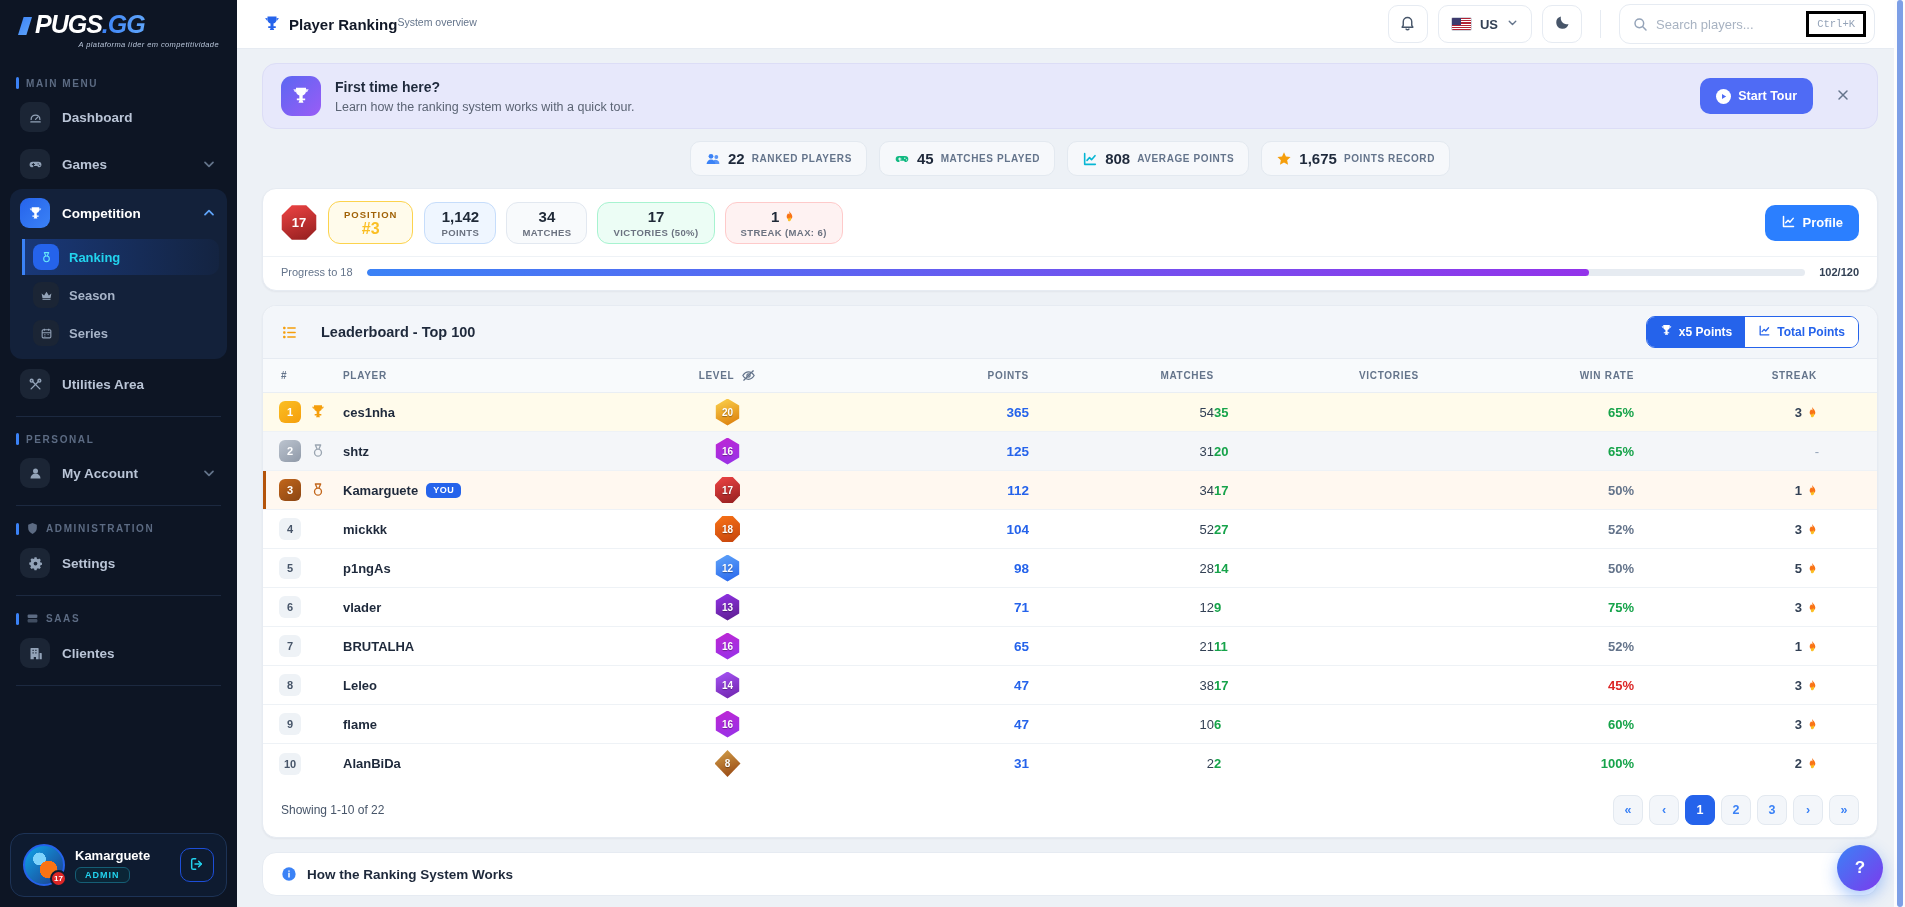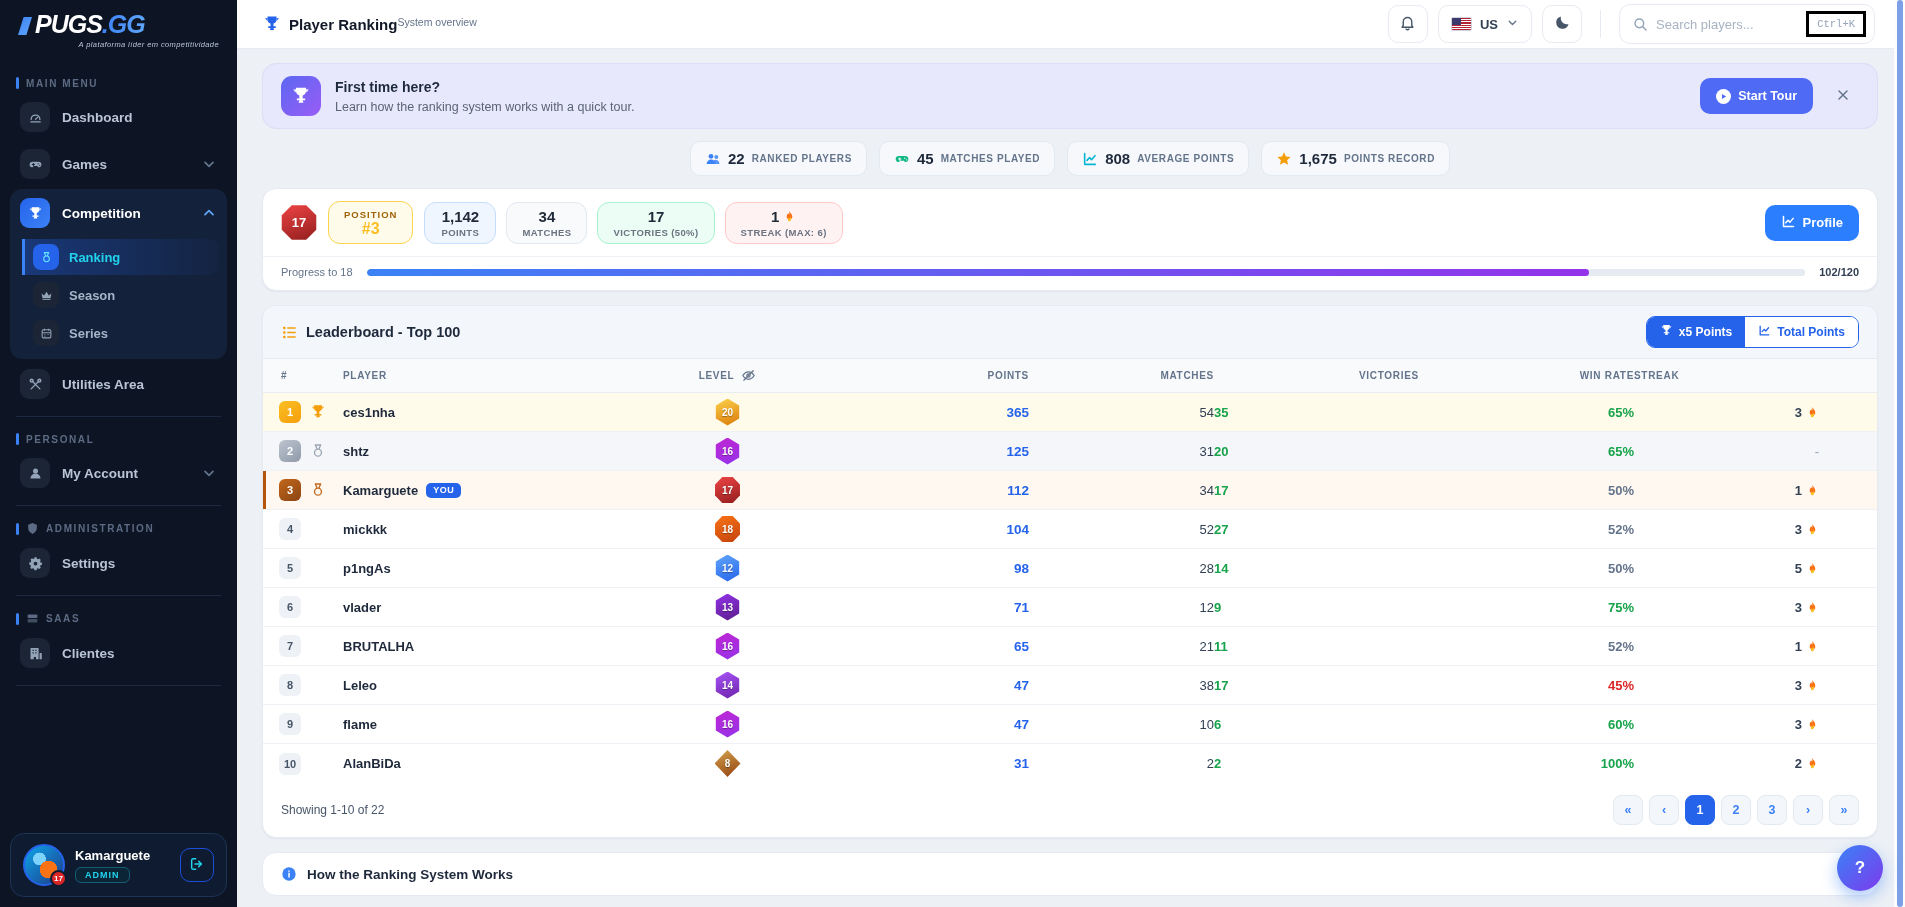--- a/index.html
+++ b/index.html
@@ -115,36 +115,36 @@
   .profile-btn svg { width:15px; height:15px; }
   .pcard-prog { border-top:1px solid #eef2f6; display:flex; align-items:center; padding:9px 18px 12px; }
   .prog-lab { font-size:11px; color:#64748b; white-space:nowrap; }
   .prog-track { flex:1; height:7px; border-radius:4px; background:#e6ebf1; margin:0 14px; overflow:hidden; }
   .prog-fill { height:100%; border-radius:4px; background:linear-gradient(90deg,#3b82f6,#9333ea); }
   .prog-val { font-size:11px; color:#334155; font-weight:bold; }
 
   
   .lb-card { background:#fff; border:1px solid #e6ebf2; border-radius:14px; margin-top:14px; overflow:hidden; box-shadow:0 1px 2px rgba(15,23,42,.05); }
   .lb-head { background:#f3f6fa; border-bottom:1px solid #e6ebf2; display:flex; align-items:center; padding:10px 18px; }
-  .lb-title { display:flex; align-items:center; gap:8px; font-size:14.5px; font-weight:bold; color:#1e293b; }
+  .lb-title { display:flex; align-items:center; gap:23px; font-size:14.5px; font-weight:bold; color:#1e293b; }
   .lb-title .lico { width:17px; height:17px; color:#f59e0b; display:flex; }
   .lb-title .lico svg { width:17px; height:17px; }
   .seg { margin-left:auto; display:flex; border:1.5px solid #2563eb; border-radius:9px; overflow:hidden; }
   .seg button { display:flex; align-items:center; gap:6px; height:30px; padding:0 13px; font-size:12px; font-weight:bold; border:none; cursor:pointer; font-family:"Liberation Sans",sans-serif; }
   .seg .on { background:#2563eb; color:#fff; }
   .seg .off { background:#fff; color:#2563eb; }
   .seg svg { width:13px; height:13px; }
   .lb-grid { display:grid; grid-template-columns:80px 298px 173px 215px 185px 205px 215px 1fr; align-items:center; }
   .lb-cols { background:#f8fafc; border-bottom:1px solid #e9eef4; height:34px; font-size:10px; font-weight:bold; color:#64748b; letter-spacing:.7px; }
   .c-rank { padding-left:18px; }
   .c-level { display:flex; align-items:center; justify-content:center; gap:7px; }
   .c-level .eyeoff { width:15px; height:15px; color:#64748b; cursor:pointer; display:flex; }
   .c-level .eyeoff svg { width:15px; height:15px; }
   .c-r { text-align:right; }
-  .c-streak { padding-right:60px; }
+  .c-streak { text-align:right; padding-right:60px; }
   .lb-row { height:39px; border-bottom:1px solid #eef2f6; font-size:13px; cursor:pointer; }
   .lb-row:last-child { border-bottom:none; }
   .cell-rank { display:flex; align-items:center; gap:9px; padding-left:16px; }
   .rk { width:22px; height:22px; border-radius:6px; display:flex; align-items:center; justify-content:center; font-size:11px; font-weight:bold; color:#475569; background:#eef2f6; }
   .rk.gold { background:linear-gradient(145deg,#fbbf24,#f59e0b); color:#fff; }
   .rk.silver { background:linear-gradient(145deg,#bcc4cf,#8f99a8); color:#fff; }
   .rk.bronze { background:linear-gradient(145deg,#c2661b,#8a4513); color:#fff; }
   .medal { width:16px; height:16px; display:flex; }
   .medal svg { width:16px; height:16px; }
   .cell-player { display:flex; align-items:center; gap:8px; font-weight:bold; color:#1e293b; }

